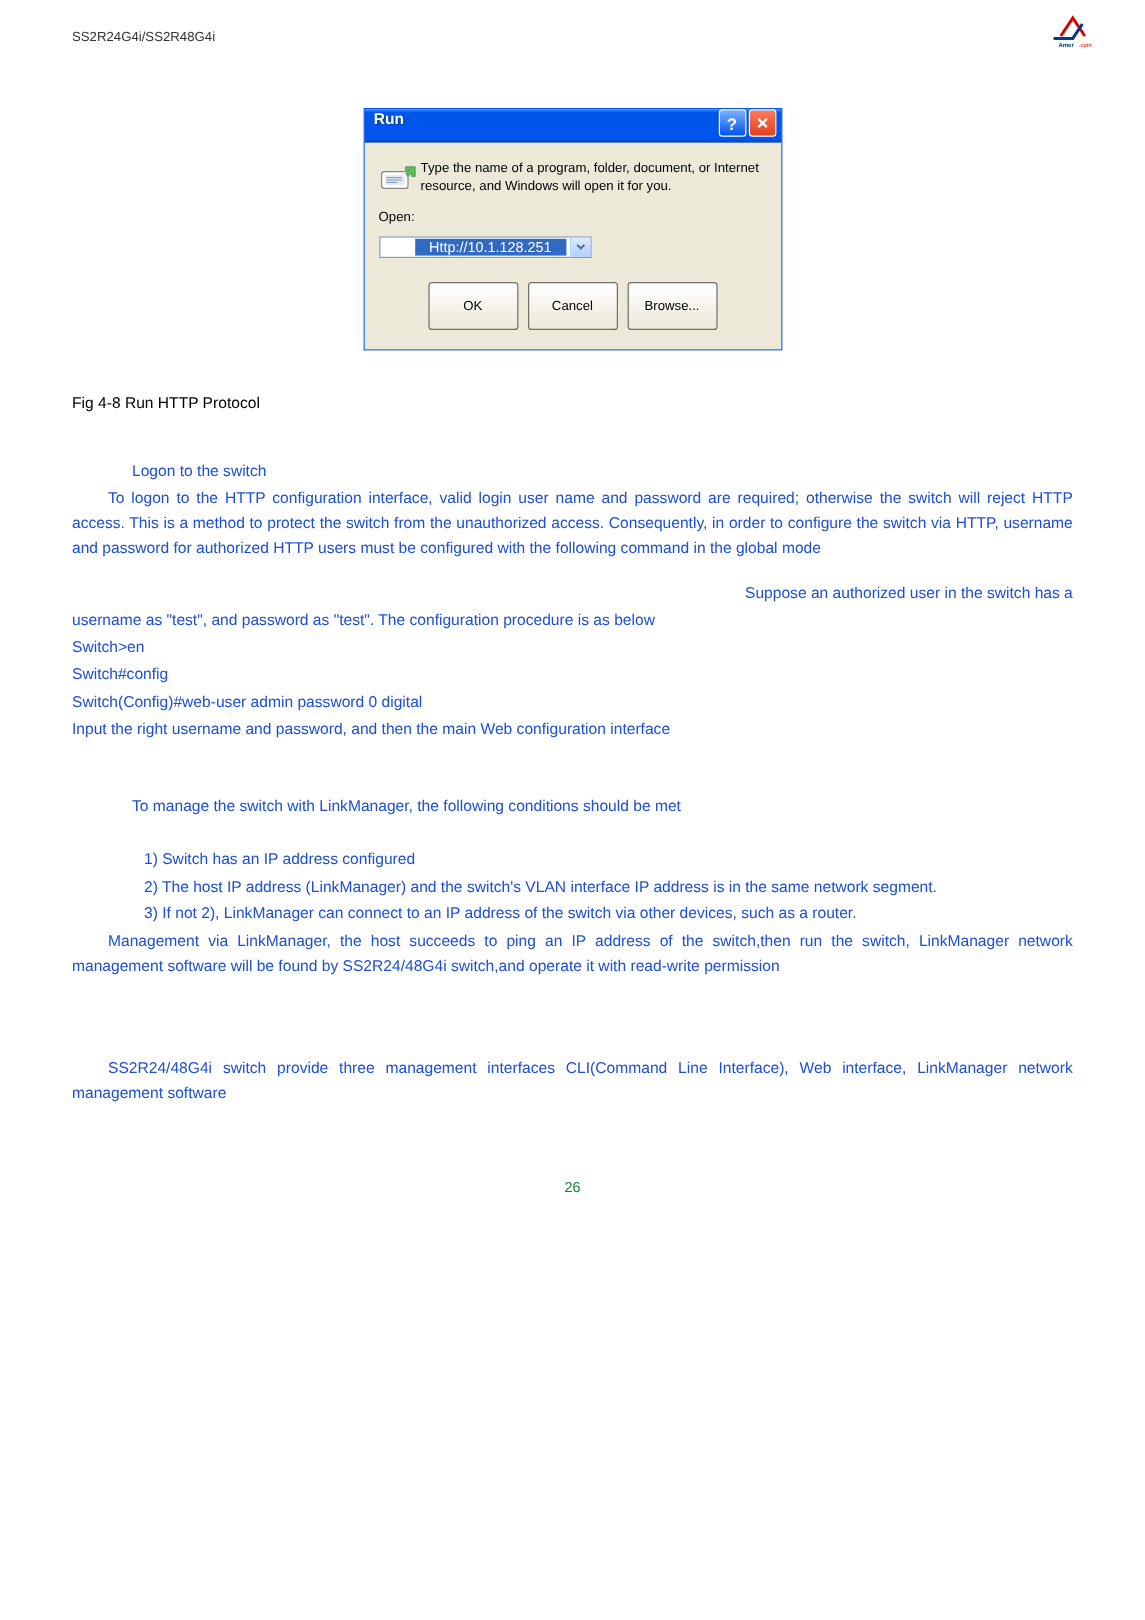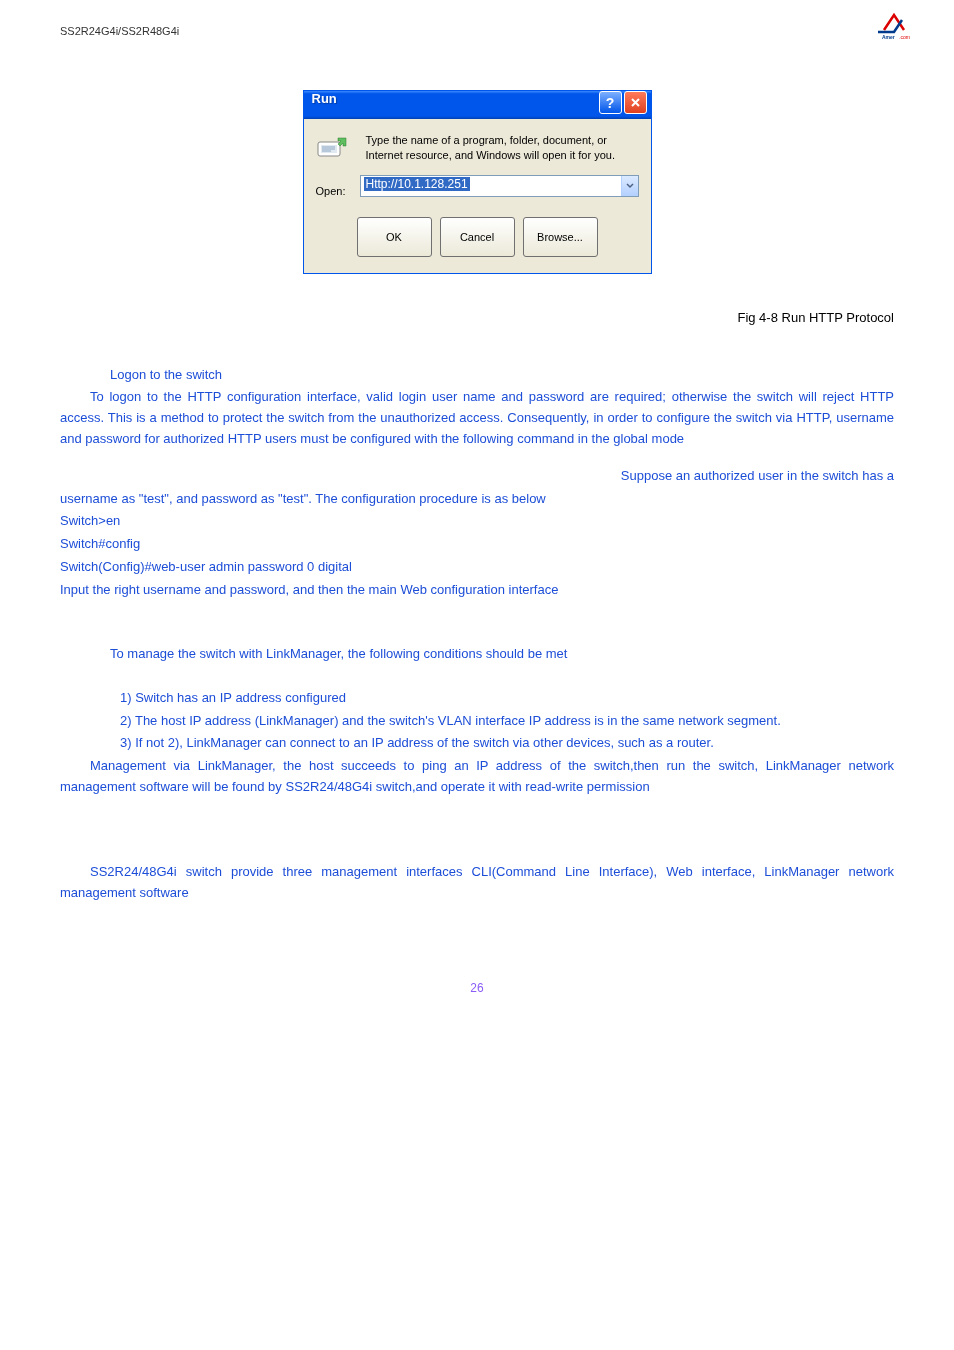--- a/index.html
+++ b/index.html
@@ -67,40 +67,41 @@
     }
     .close-btn {
       background: linear-gradient(to bottom, #ff7b5a, #e04020);
     }
     .dialog-body {
       background: #ece9d8;
       padding: 14px 12px 16px 12px;
     }
     .dialog-desc-row {
       display: flex;
-      align-items: center;
-      gap: 18px;
+      align-items: flex-end;
+      gap: 3px;
       margin-bottom: 12px;
     }
     .run-icon {
       width: 32px;
       height: 28px;
       position: relative;
       flex-shrink: 0;
     }
     .dialog-desc {
       font-size: 11px;
       color: #000;
       line-height: 1.35;
     }
     .open-row {
       display: flex;
-      align-items: flex-end;
+      align-items: flex-start;
       gap: 10px;
       margin-bottom: 20px;
+      flex-direction: column;
     }
     .open-label {
       font-size: 11px;
       color: #000;
       width: 34px;
     }
     .combo {
       flex: 1;
       display: flex;
       border: 1px solid #7f9db9;
@@ -108,21 +109,22 @@
       height: 20px;
     }
     .combo-text {
       flex: 1;
       padding: 1px 3px;
       font-size: 12px;
     }
     .combo-text span {
       background: #316ac5;
       color: #fff;
-      padding: 0 2px;
+      padding: 0 12px;
+      margin-left: 26px;
     }
     .combo-arrow {
       width: 16px;
       background: linear-gradient(to bottom, #dbeaff, #b3d0ff);
       border-left: 1px solid #b3d0ff;
       display: flex;
       align-items: center;
       justify-content: center;
       color: #4d6185;
       font-size: 10px;
@@ -135,21 +137,21 @@
     .xp-button {
       min-width: 75px;
       height: 40px;
       font-size: 11px;
       background: linear-gradient(to bottom, #fff, #ece9d8);
       border: 1px solid #707070;
       border-radius: 3px;
       padding: 0 10px;
     }
     .caption {
-      text-align: right;
+      text-align: left;
       font-size: 13px;
       margin: 36px 0 40px 0;
     }
     .content {
       font-size: 13px;
       line-height: 1.6;
       color: #1d4ed8;
     }
     .content p {
       margin: 0 0 2px 0;
@@ -165,23 +167,23 @@
       padding-left: 85px;
       text-indent: -25px;
       margin: 1px 0 10px 0;
       text-align: justify;
     }
     .para-indent {
       text-indent: 30px;
     }
     .page-num {
       text-align: center;
-      color: #8b5cf6;
+      color: #15803d;
       font-size: 12px;
-      margin-top: 77px;
+      margin-top: 60px;
     }
   </style>
 </head>
 <body>
 
 <div class="page">
   <div class="header-left">SS2R24G4i/SS2R48G4i</div>
   <div class="logo">
     <svg width="40" height="30" viewBox="0 0 40 30">
       <path d="M 10 20 L 20 5 L 30 20" stroke="#d00" stroke-width="2.5" fill="none"></path>

